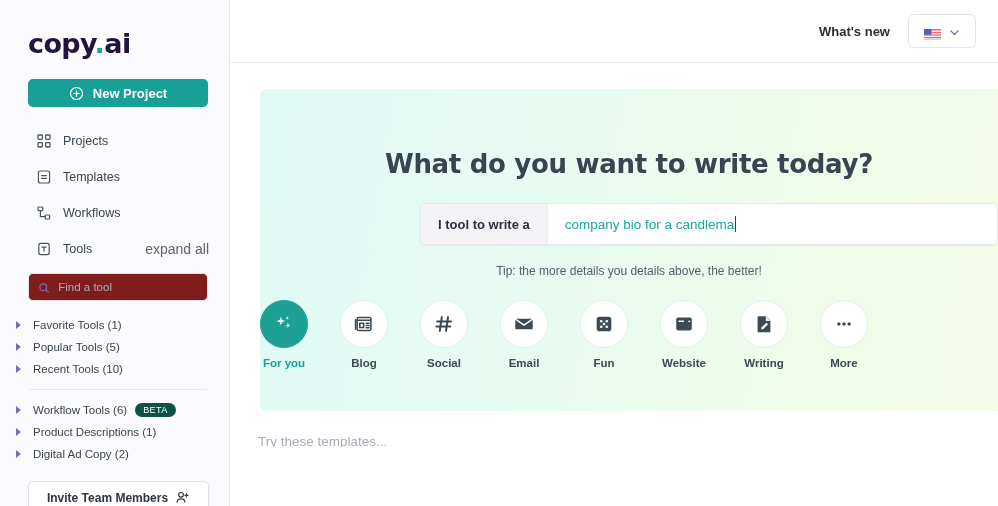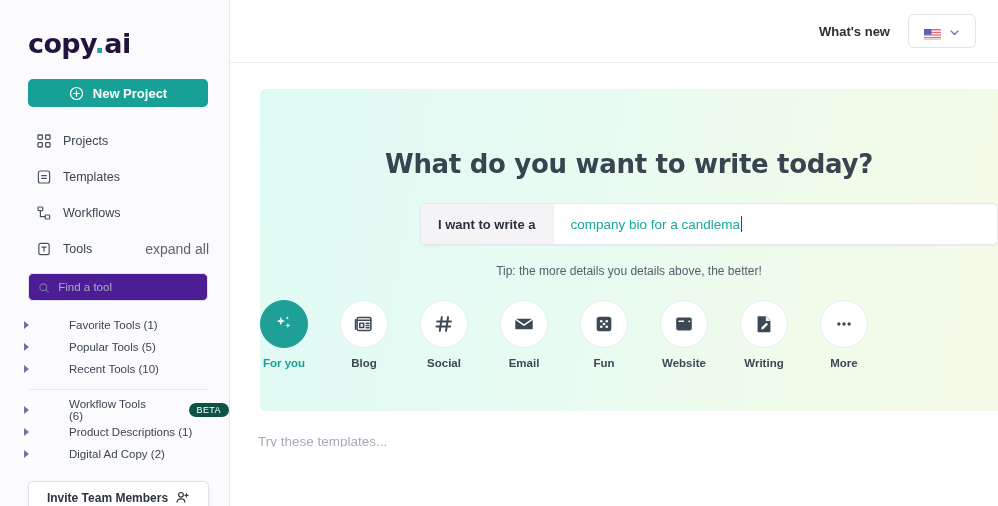--- a/index.html
+++ b/index.html
@@ -51,40 +51,39 @@
   .expand-all {
     position: absolute; right: 20px;
     font-size: 14px; color: #5d6470; font-weight: 400;
   }
 
   .tool-search {
     margin: 6px 21px 0 28px;
     height: 28px;
     border: 1px solid #e2e2ea;
     border-radius: 5px;
-    background: #4c1d95;
+    background: #7f1d1d;
     display: flex; align-items: center;
     padding: 0 9px;
     gap: 8px;
   }
   .tool-search input {
     border: none; outline: none; background: transparent;
     font-size: 11.5px; color: #8b8fa0;
     font-family: "Liberation Sans", sans-serif;
     width: 100%;
   }
   .tool-search input::placeholder { color: #a9adbd; }
 
   .group-list { margin-top: 13px; }
   .group-row {
     display: flex; align-items: center;
-    height: 22px; padding-left: 24px;
+    height: 22px; padding-left: 16px;
     font-size: 11.5px; color: #3b4450;
     cursor: pointer;
-    gap: 28px;
   }
   .caret {
     width: 0; height: 0;
     border-left: 5px solid #7b6ea8;
     border-top: 4px solid transparent;
     border-bottom: 4px solid transparent;
     margin-right: 12px;
     flex: 0 0 5px;
   }
   .divider { height:1px; background:#e8e8ef; margin: 9px 22px 9px 29px; }
@@ -369,21 +368,21 @@
             <path d="M4.5 7.5L10 13l5.5-5.5" stroke-linecap="round" stroke-linejoin="round"></path>
           </svg>
         </span>
       </div>
     </header>
 
     <div class="hero">
       <h1 class="hero-title">What do you want to write today?</h1>
 
       <div class="prompt-row">
-        <div class="prompt-prefix">I want to write a</div>
+        <div class="prompt-prefix">I tool to write a</div>
         <div class="prompt-input">
           <span>company bio for a candlema</span>
             <span class="caret-bar"></span>
         </div>
       </div>
 
       <div class="tip">Tip: the more details you details above, the better!</div>
 
       <div class="cats">
 

